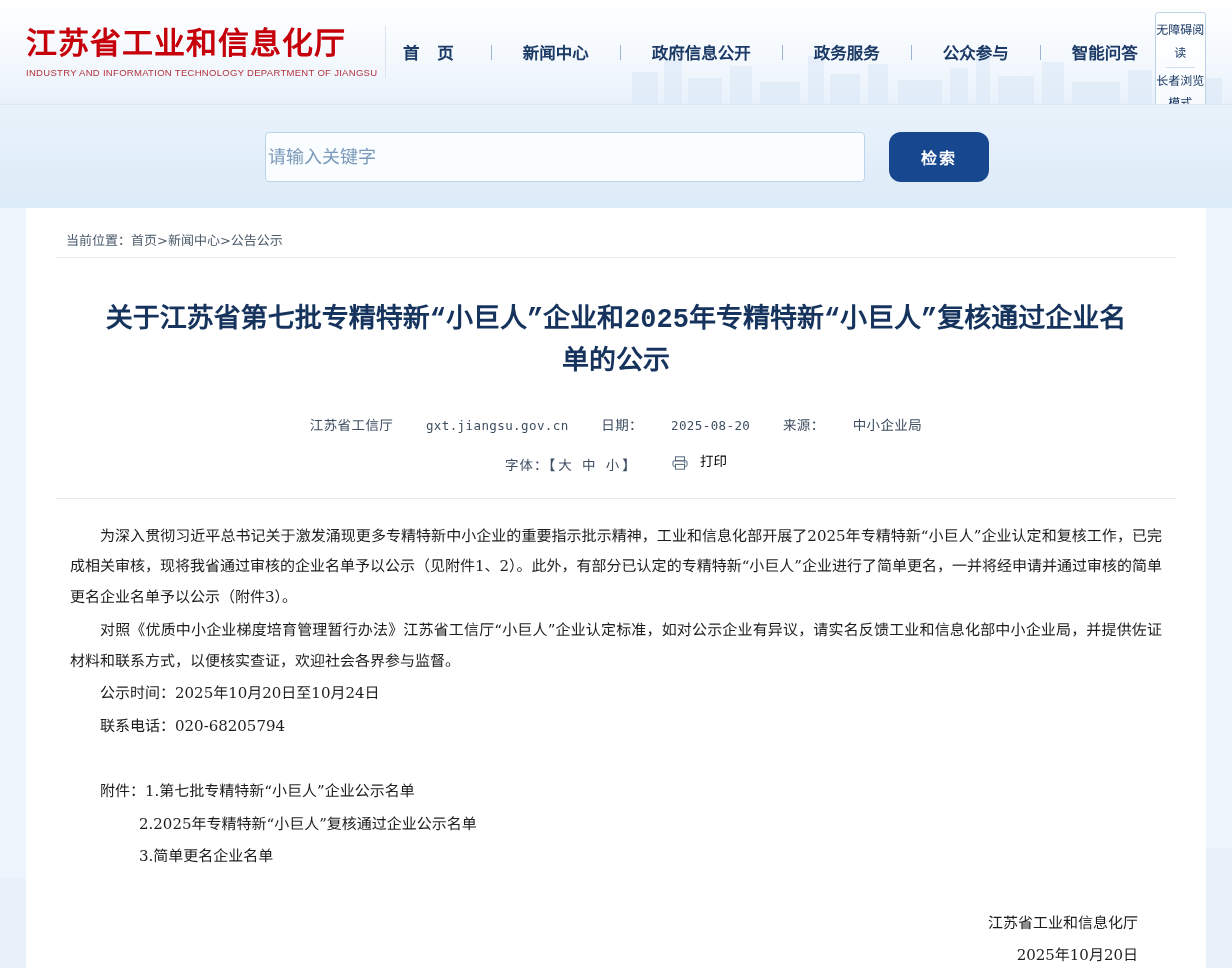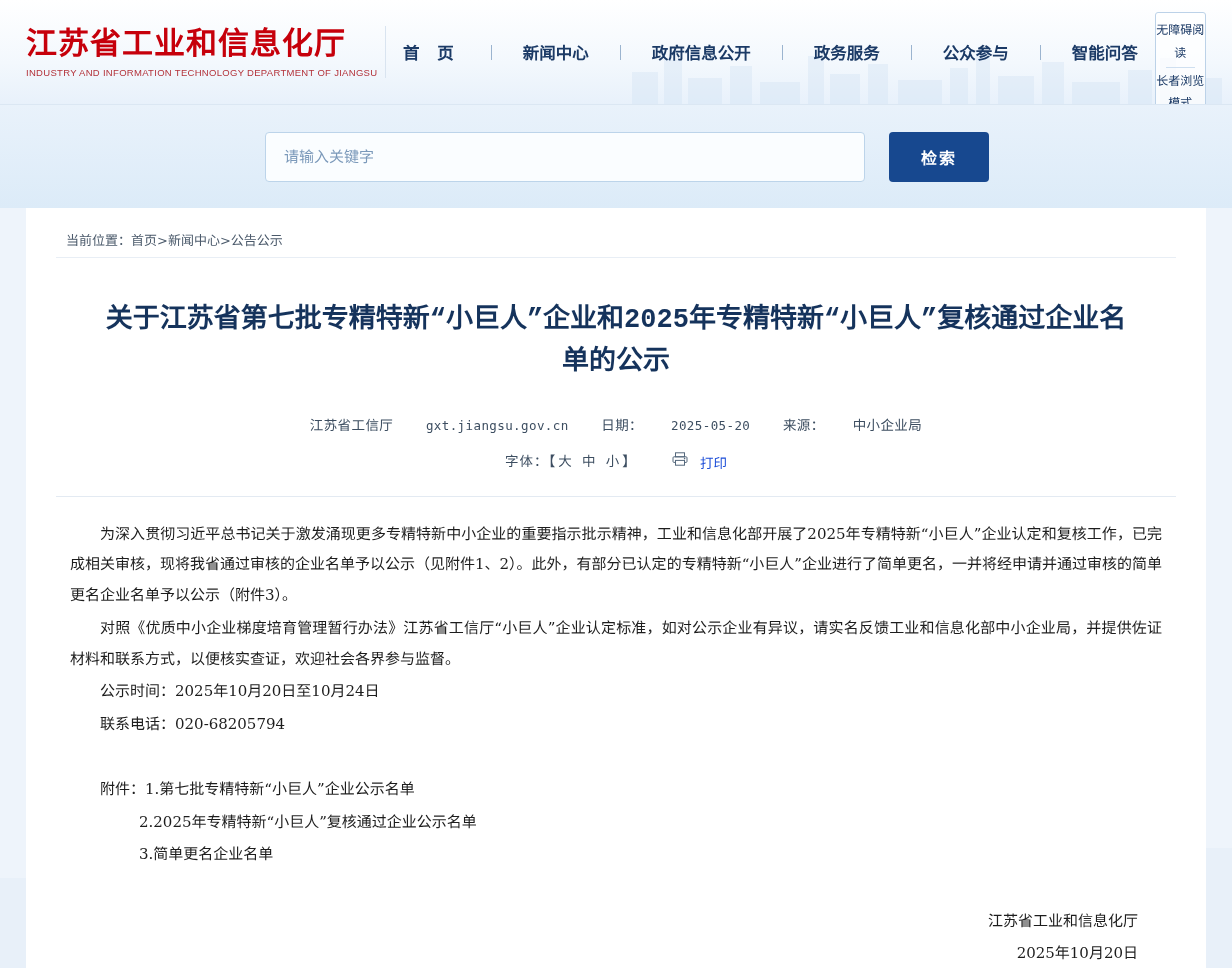--- a/index.html
+++ b/index.html
@@ -109,35 +109,35 @@
     justify-content: center;
     gap: 24px;
     border-top: 1px solid #dbe7f3;
   }
   .search-input {
     width: 600px;
     height: 50px;
     border: 1px solid #bcd4ea;
     border-radius: 4px;
     background: #fafdff;
-    font-size: 15px;
+    font-size: 18px;
     color: #333;
-    padding: 0 18px;
+    padding: 0 2px;
     outline: none;
     font-family: "DejaVu Sans", "Liberation Sans", sans-serif;
     margin-left: 22px;
   }
   .search-input::placeholder { color: #7b99ba; }
   .search-btn {
     width: 100px;
     height: 50px;
     background: #17488f;
     color: #fff;
     border: none;
-    border-radius: 4px;
+    border-radius: 12px;
     font-size: 16px;
     font-weight: bold;
     letter-spacing: 2px;
     cursor: pointer;
     font-family: "DejaVu Sans", "Liberation Sans", sans-serif;
   }
 
   
   .page-body {
     position: relative;
@@ -191,23 +191,23 @@
     margin-top: 16px;
     font-size: 13.5px;
     color: #3d4e61;
     font-family: "DejaVu Serif", "Liberation Serif", serif;
   }
   .article-tools .sizes { letter-spacing: 1px; }
   .article-tools .sizes a { color: #3d4e61; text-decoration: none; margin: 0 2px; }
   .print-link {
     margin-left: 30px;
     display: inline-flex;
-    align-items: flex-start;
+    align-items: flex-end;
     gap: 12px;
-    color: #1d4ed8;
+    color: #000000;
     text-decoration: none;
   }
 
   .article-divider {
     margin: 24px 0 0;
     border: none;
     border-top: 1px solid #e3eaf2;
   }
 
   .article-body {
@@ -300,21 +300,21 @@
   </svg>
 
   <div class="content-card">
     <div class="breadcrumb">当前位置：首页&gt;新闻中心&gt;公告公示</div>
 
     <h1 class="article-title">关于江苏省第七批专精特新“小巨人”企业和2025年专精特新“小巨人”复核通过企业名单的公示</h1>
 
     <div class="article-meta">
       <span>江苏省工信厅</span>
       <span class="meta-mono">gxt.jiangsu.gov.cn</span>
-      <span>日期：</span><span class="meta-mono">2025-05-20</span>
+      <span>日期：</span><span class="meta-mono">2025-08-20</span>
       <span>来源：</span><span>中小企业局</span>
     </div>
 
     <div class="article-tools">
       <span class="sizes">
         <span>字体：【</span><a href="#">大</a>
         <a href="#">中</a>
         <a href="#">小</a><span>】</span>
       </span>
       <a class="print-link" href="#">

